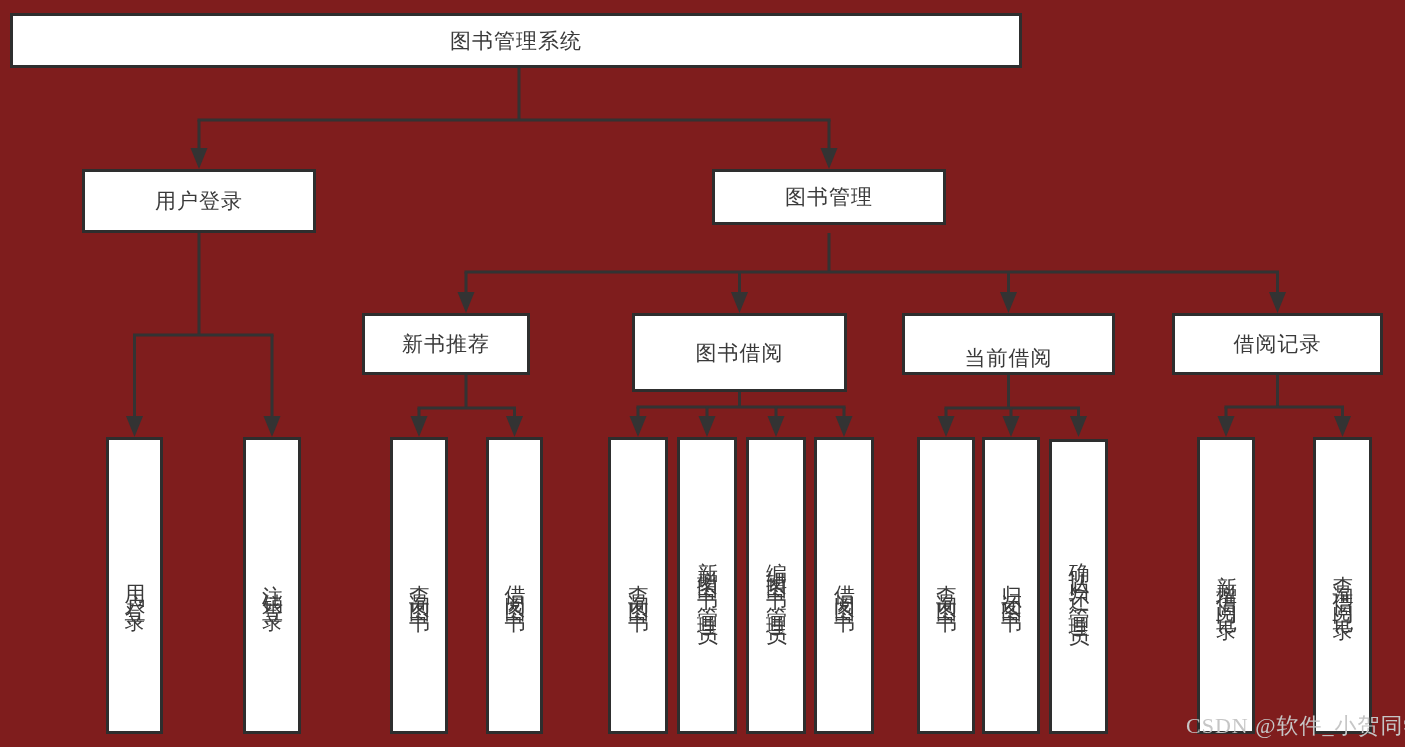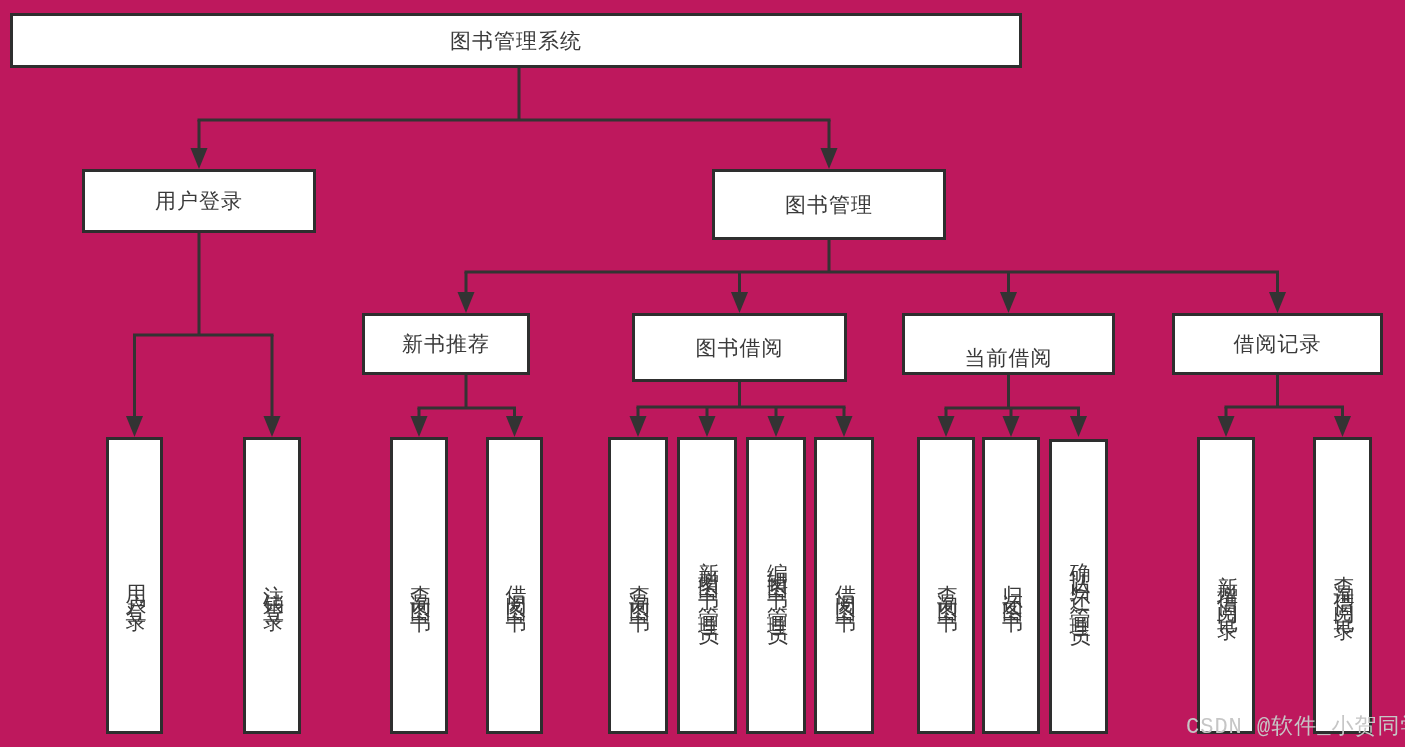--- a/index.html
+++ b/index.html
@@ -1,18 +1,18 @@
 <!DOCTYPE html>
 <html><head>
 <meta charset="utf-8">
 <style>
   html,body{margin:0;padding:0;background:#ffffff;}
   .canvas{
-    position:relative;width:1405px;height:747px;background:#be185d;overflow:hidden;
-    font-family:Liberation Mono, monospace;
+    position:relative;width:1405px;height:747px;background:#7f1d1d;overflow:hidden;
+    font-family:Liberation Serif, serif;
   }
   .connectors{position:absolute;left:0;top:0;}
   .node{
     position:absolute;box-sizing:border-box;border:3px solid #2e2e2e;background:#ffffff;
     display:flex;align-items:center;justify-content:center;color:#3a3a3a;
   }
   .h-node span{font-size:21px;letter-spacing:1px;white-space:nowrap;color:#3a3a3a;}
   .leaf span{
     writing-mode:vertical-rl;text-orientation:mixed;
     font-size:21px;line-height:1;letter-spacing:9px;white-space:nowrap;color:#3a3a3a;
@@ -93,28 +93,28 @@
     </g>
   </svg>
 
   <div class="node h-node" style="left:10px;top:13px;width:1012px;height:55px;">
     <span>图书管理系统</span>
   </div>
 
   <div class="node h-node" style="left:82px;top:169px;width:234px;height:64px;">
     <span>用户登录</span>
   </div>
-  <div class="node h-node" style="left:712px;top:169px;width:234px;height:71px;">
+  <div class="node h-node" style="left:712px;top:169px;width:234px;height:56px;">
     <span>图书管理</span>
   </div>
 
   <div class="node h-node" style="left:362px;top:313px;width:168px;height:62px;">
     <span>新书推荐</span>
   </div>
-  <div class="node h-node" style="left:632px;top:313px;width:215px;height:69px;">
+  <div class="node h-node" style="left:632px;top:313px;width:215px;height:79px;">
     <span>图书借阅</span>
   </div>
   <div class="node h-node" style="left:902px;top:313px;width:213px;height:62px;align-items:flex-end;">
     <span>当前借阅</span>
   </div>
   <div class="node h-node" style="left:1172px;top:313px;width:211px;height:62px;">
     <span>借阅记录</span>
   </div>
 
   <div class="node leaf" style="left:106px;top:437px;width:57px;height:297px;">

